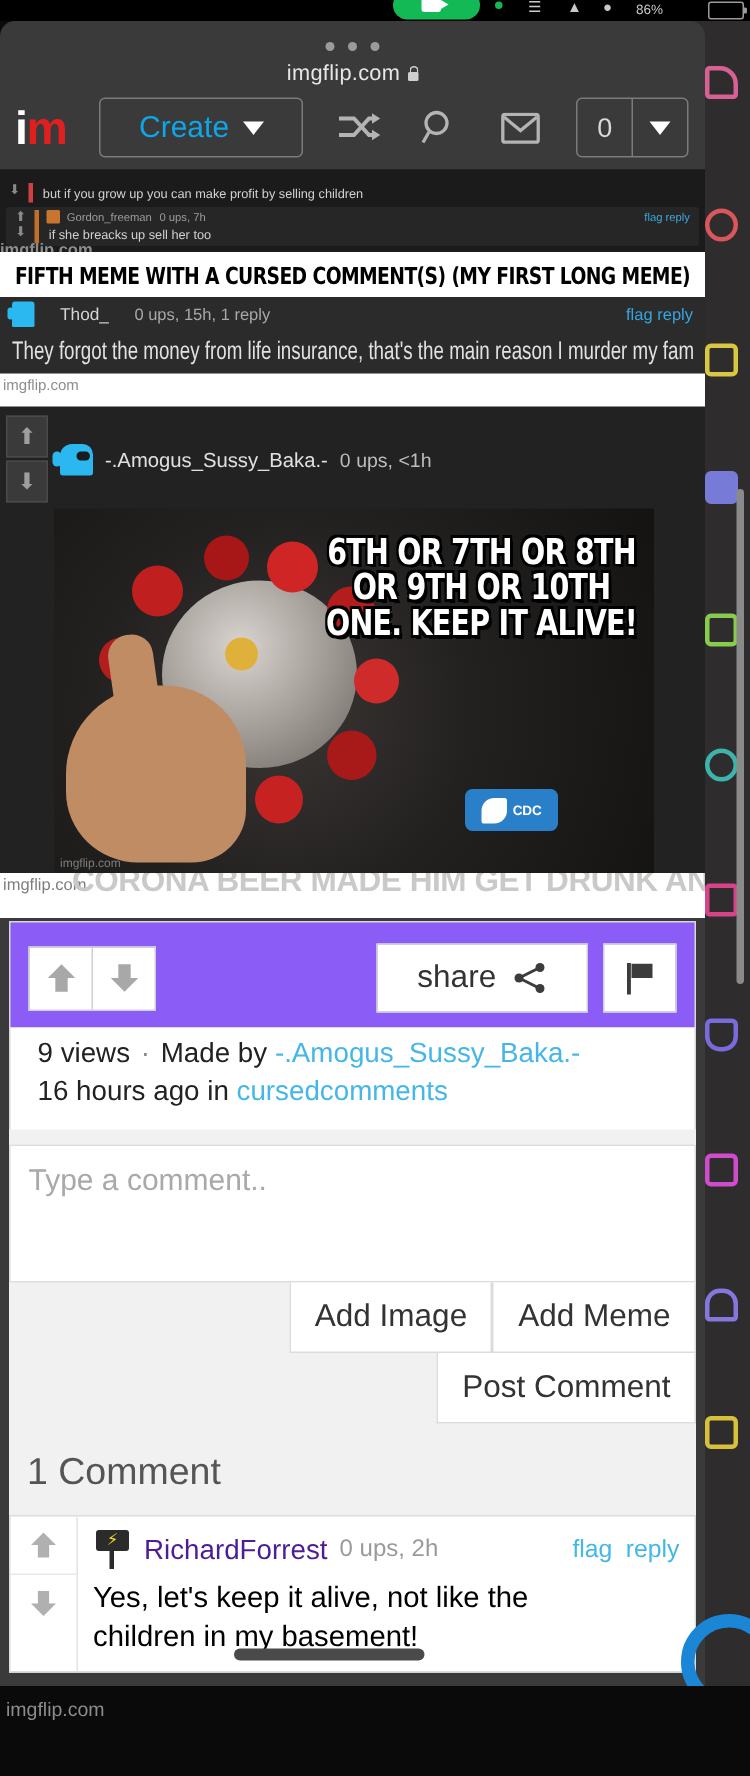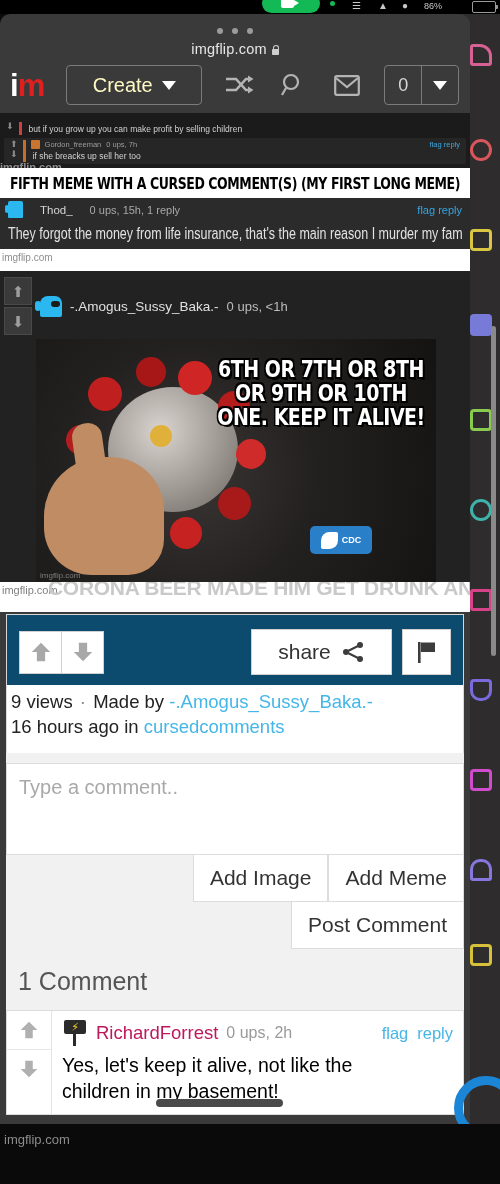--- a/index.html
+++ b/index.html
@@ -30,21 +30,21 @@
   .chrome-dots{display:flex;justify-content:center;gap:9px;padding-top:14px;}
   .chrome-dots span{width:6px;height:6px;border-radius:50%;background:#9b9b9b;display:block;}
   .urlbar{text-align:center;color:#e6e6e6;font-size:14.5px;padding-top:7px;letter-spacing:.2px;}
   .lock{display:inline-block;width:7px;height:6px;background:#cfcfcf;border-radius:1px;position:relative;margin-left:5px;vertical-align:-1px;}
   .lock:before{content:"";position:absolute;left:1.5px;top:-4px;width:4px;height:4px;border:1.3px solid #cfcfcf;border-bottom:none;border-radius:3px 3px 0 0;}
 
   
   .nav{height:56px;display:flex;align-items:center;padding:0 0 0 10px;gap:0;}
   .logo{font-size:31px;font-weight:bold;line-height:31px;letter-spacing:-1px;}
   .logo .i{color:#fff;} .logo .m{color:#e02020;}
-  .create-btn{margin-left:22px;height:38px;min-width:110px;border:1px solid #7b7b7b;border-radius:4px;color:#fef9c3;font-size:20px;display:flex;align-items:center;justify-content:center;gap:9px;padding:0 12px;background:transparent;}
+  .create-btn{margin-left:22px;height:38px;min-width:110px;border:1px solid #7b7b7b;border-radius:4px;color:#0ea5e9;font-size:20px;display:flex;align-items:center;justify-content:center;gap:9px;padding:0 12px;background:transparent;}
   .caret{width:0;height:0;border-left:7px solid transparent;border-right:7px solid transparent;border-top:9px solid #fff;}
   .caret.dark{border-top-color:#333;}
   .nav-ico{margin-left:20px;width:34px;height:34px;display:flex;align-items:center;justify-content:center;}
   .notif{margin-left:20px;display:flex;height:38px;border:1px solid #7b7b7b;border-radius:4px;overflow:hidden;}
   .notif .cnt{width:36px;display:flex;align-items:center;justify-content:center;color:#d8d8d8;font-size:18px;}
   .notif .dd{width:36px;border-left:1px solid #7b7b7b;display:flex;align-items:center;justify-content:center;}
 
   
   .meme{position:relative;width:470px;background:#1d1d1d;}
   .meme-panel{position:relative;width:100%;background:#1b1b1b;overflow:hidden;}
@@ -100,29 +100,29 @@
   .cdc .bird{width:17px;height:17px;background:#fff;border-radius:50% 10% 50% 10%;}
   .cdc .lbl{color:#fff;font-size:9px;font-weight:bold;}
   .covid-wm{position:absolute;left:4px;bottom:2px;color:#7d7d7d;font-size:8px;}
 
   .bottom-cap{position:relative;height:30px;background:#fff;overflow:hidden;}
   .bottom-cap .txt{position:absolute;left:48px;top:-6px;color:#c9c9c9;font-size:21px;font-weight:bold;white-space:nowrap;letter-spacing:-.3px;}
   .bottom-cap .wm{position:absolute;left:2px;top:2px;color:#7e7e7e;font-size:11px;}
 
   
   .page-card{position:absolute;left:6px;top:614px;width:458px;background:#f1f1f1;z-index:20;}
-  .action-row{background:#0c4a6e;border:1px solid #d8d8d8;border-bottom:none;padding:14px 12px 10px;display:flex;align-items:center;}
+  .action-row{background:#8b5cf6;border:1px solid #d8d8d8;border-bottom:none;padding:14px 12px 10px;display:flex;align-items:center;}
   .vote-group{display:flex;}
   .vbtn{width:41px;height:41px;border:1px solid #d0d0d0;background:#fff;display:flex;align-items:center;justify-content:center;}
   .vbtn + .vbtn{border-left:none;}
   .ar{width:22px;height:22px;}
   .right-actions{margin-left:auto;display:flex;gap:10px;}
   .share-btn{height:44px;min-width:115px;border:1px solid #d0d0d0;background:#fff;display:flex;align-items:center;justify-content:center;gap:10px;color:#333;font-size:21px;padding:0 12px;}
   .flag-btn{width:47px;height:44px;border:1px solid #d0d0d0;background:#fff;display:flex;align-items:center;justify-content:center;}
-  .meta-row{background:#fff;border-left:1px solid #d8d8d8;border-right:1px solid #d8d8d8;padding:4px 4px 14px;color:#222;font-size:18.5px;line-height:25px;}
+  .meta-row{background:#fff;border-left:1px solid #d8d8d8;border-right:1px solid #d8d8d8;padding:4px 18px 14px;color:#222;font-size:18.5px;line-height:25px;}
   .meta-row .dot{color:#888;padding:0 2px;}
   .lnk{color:#45b6e8;}
   .cmt-input{margin:10px 0 0;background:#fff;border:1px solid #dcdcdc;height:66px;padding:12px 12px;color:#a9a9a9;font-size:20px;}
   .btn-row{display:flex;justify-content:flex-end;}
   .wbtn{background:#fff;border:1px solid #dcdcdc;border-top:none;color:#333;font-size:21px;padding:11px 16px;}
   .btn-row2{display:flex;justify-content:flex-end;}
 
   .cmt-header{display:flex;align-items:flex-start;padding:18px 12px 14px;}
   .cmt-count{font-size:25px;color:#555;}
   .sort-btn{margin-left:auto;background:#fff;border:1px solid #dcdcdc;border-radius:3px;padding:9px 14px;font-size:21px;color:#333;display:flex;align-items:center;gap:11px;}
@@ -130,21 +130,21 @@
   .comment{display:flex;background:#fff;border:1px solid #dcdcdc;}
   .c-votes{display:flex;flex-direction:column;width:44px;flex:0 0 44px;border-right:1px solid #e3e3e3;}
   .cv{height:38px;display:flex;align-items:center;justify-content:center;}
   .cv + .cv{border-top:1px solid #e8e8e8;}
   .c-body{flex:1;padding:9px 10px 10px;min-width:0;}
   .c-head{display:flex;align-items:center;gap:8px;}
   .c-av{width:26px;height:26px;position:relative;flex:0 0 26px;}
   .c-av .sign{position:absolute;left:2px;top:0;width:22px;height:14px;background:#2b2b2b;border-radius:2px;display:flex;align-items:center;justify-content:center;}
   .c-av .bolt{color:#f5d329;font-size:11px;line-height:11px;font-weight:bold;}
   .c-av .post{position:absolute;left:11px;top:13px;width:3px;height:13px;background:#2b2b2b;}
-  .c-name{color:#be185d;font-size:18.5px;}
+  .c-name{color:#4c1d95;font-size:18.5px;}
   .c-meta{color:#9a9a9a;font-size:16px;}
   .c-actions{margin-left:auto;display:flex;gap:9px;color:#45b6e8;font-size:16.5px;}
   .c-text{color:#000;font-size:19.5px;line-height:26px;margin-top:6px;}
   .redact{display:inline-block;position:relative;}
   .redact:after{content:"";position:absolute;left:0;right:-4px;bottom:-3px;height:8px;background:#4a4a4a;border-radius:4px;}
 
   
   .scrollbar{position:absolute;right:4px;top:326px;width:5px;height:330px;background:#8a8a8a;border-radius:3px;z-index:25;}
 
   

